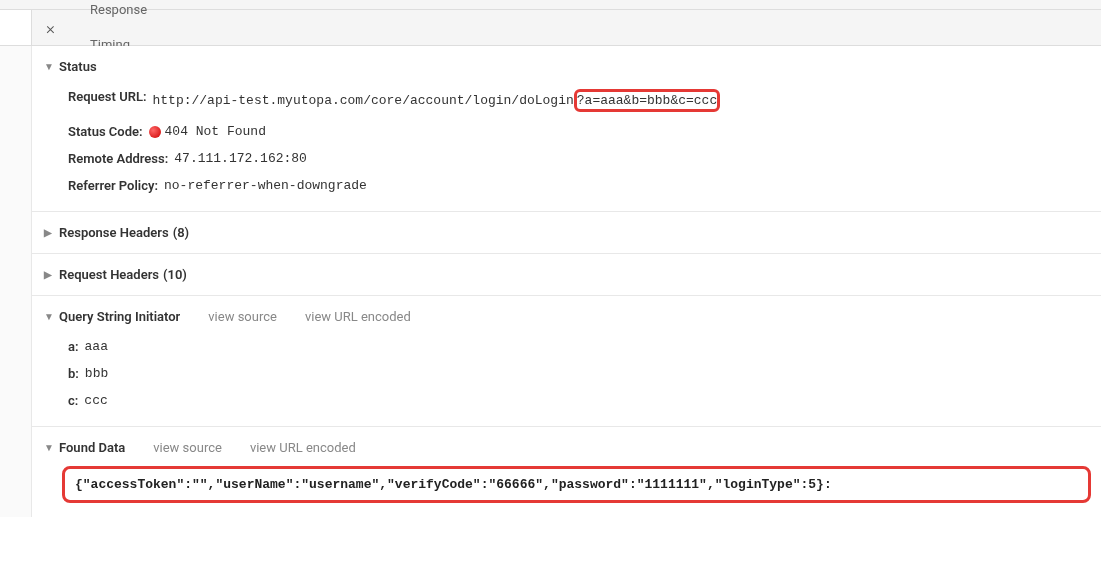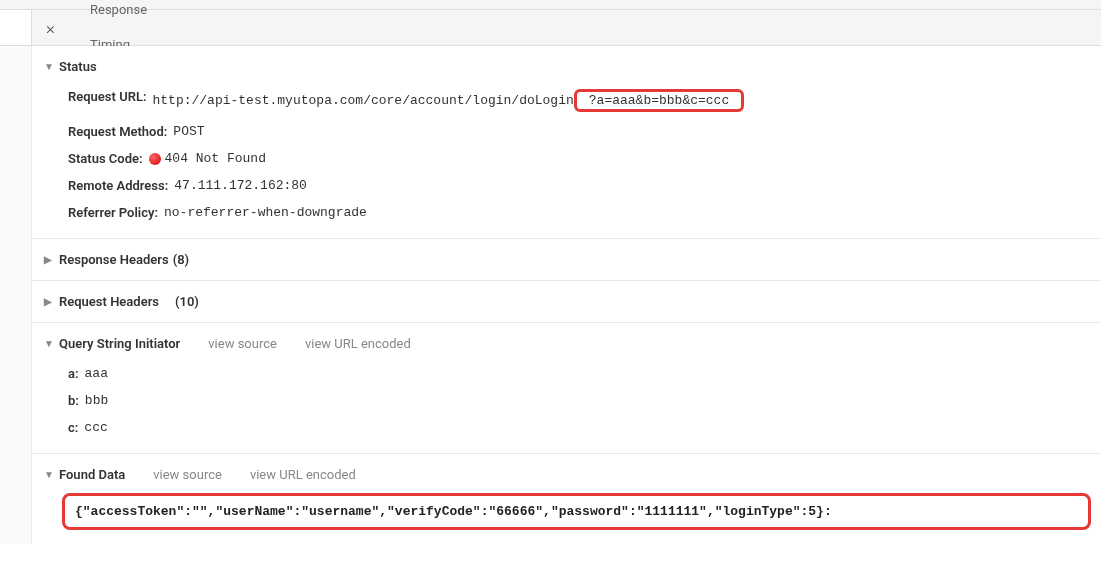--- a/index.html
+++ b/index.html
@@ -136,21 +136,21 @@
       width: 12px;
       height: 12px;
       border-radius: 50%;
       background: radial-gradient(circle at 35% 35%, #ff6666, #cc0000);
       vertical-align: middle;
       margin-right: 4px;
     }
     .highlight-red {
       border: 3px solid #e53935;
       border-radius: 6px;
-      padding: 1px 12px;
+      padding: 1px 0;
       display: inline-block;
     }
     .form-data-box {
       border: 3px solid #e53935;
       border-radius: 8px;
       margin: 6px 10px 6px 18px;
       padding: 8px 10px;
       font-family: Consolas, Monaco, "Courier New", monospace;
       font-size: 13px;
       font-weight: 600;
@@ -189,24 +189,20 @@
         <span class="section-title">Status</span>
       </div>
       <div class="kv-list">
         <div class="kv-row">
           <span class="kv-key">Request URL:</span>
           <span class="kv-value">
             <span class="url-part">http://api-test.myutopa.com/core/account/login/doLogin</span><span class="highlight-red url-part">?a=aaa&amp;b=bbb&amp;c=ccc</span>
           </span>
         </div>
         <div class="kv-row">
-          <span class="kv-key">Request Method:</span>
-          <span class="kv-value">POST</span>
-        </div>
-        <div class="kv-row">
           <span class="kv-key">Status Code:</span>
           <span class="kv-value">
             <span class="status-dot"></span><span>404 Not Found</span>
           </span>
         </div>
         <div class="kv-row">
           <span class="kv-key">Remote Address:</span>
           <span class="kv-value">47.111.172.162:80</span>
         </div>
         <div class="kv-row">
@@ -221,21 +217,21 @@
         <span class="disclosure collapsed"></span>
         <span class="section-title">Response Headers</span>
         <span style="margin-left:4px;" class="count-badge">(8)</span>
       </div>
     </div>
 
     <div class="section">
       <div class="section-header">
         <span class="disclosure collapsed"></span>
         <span class="section-title">Request Headers</span>
-        <span style="margin-left:16px;" class="count-badge">(10)</span>
+        <span style="margin-left:4px;" class="count-badge">(10)</span>
       </div>
     </div>
 
     <div class="section">
       <div class="section-header">
         <span class="disclosure expanded"></span>
         <span class="section-title">Query String Initiator</span>
         <span class="section-link">view source</span>
         <span class="section-link">view URL encoded</span>
       </div>

